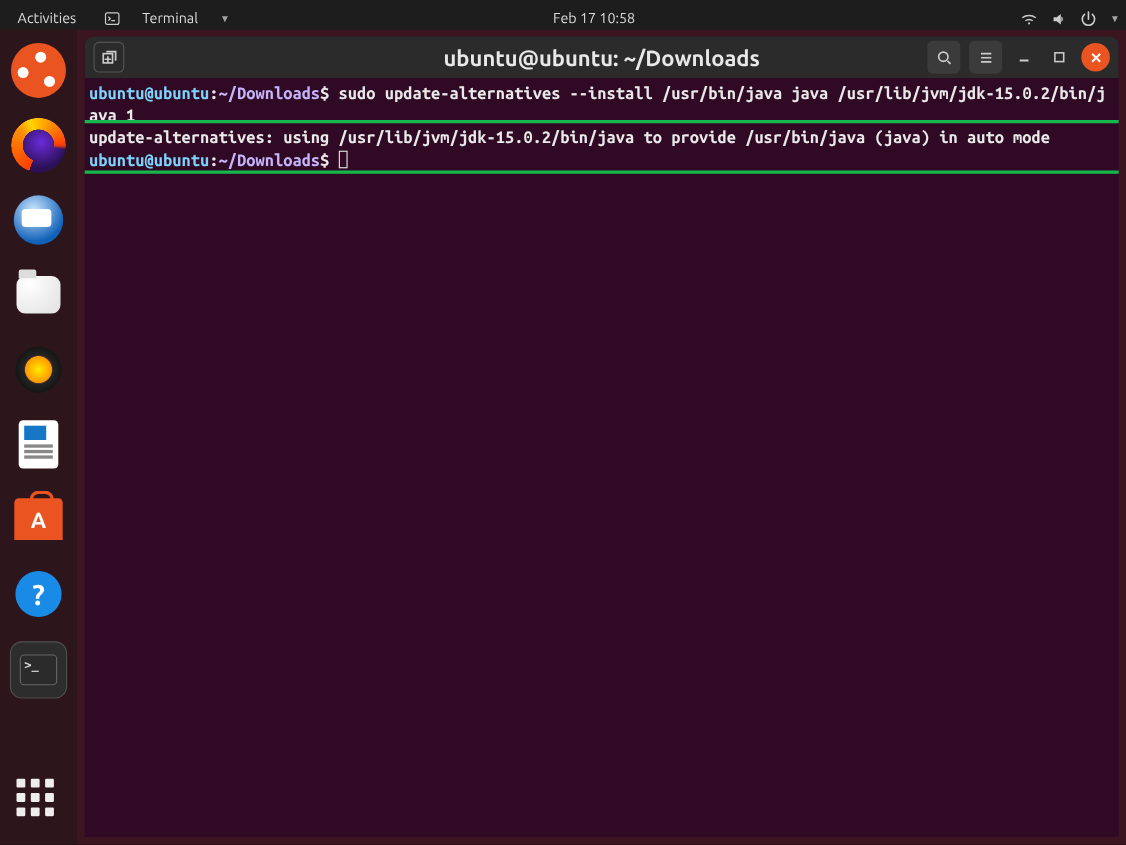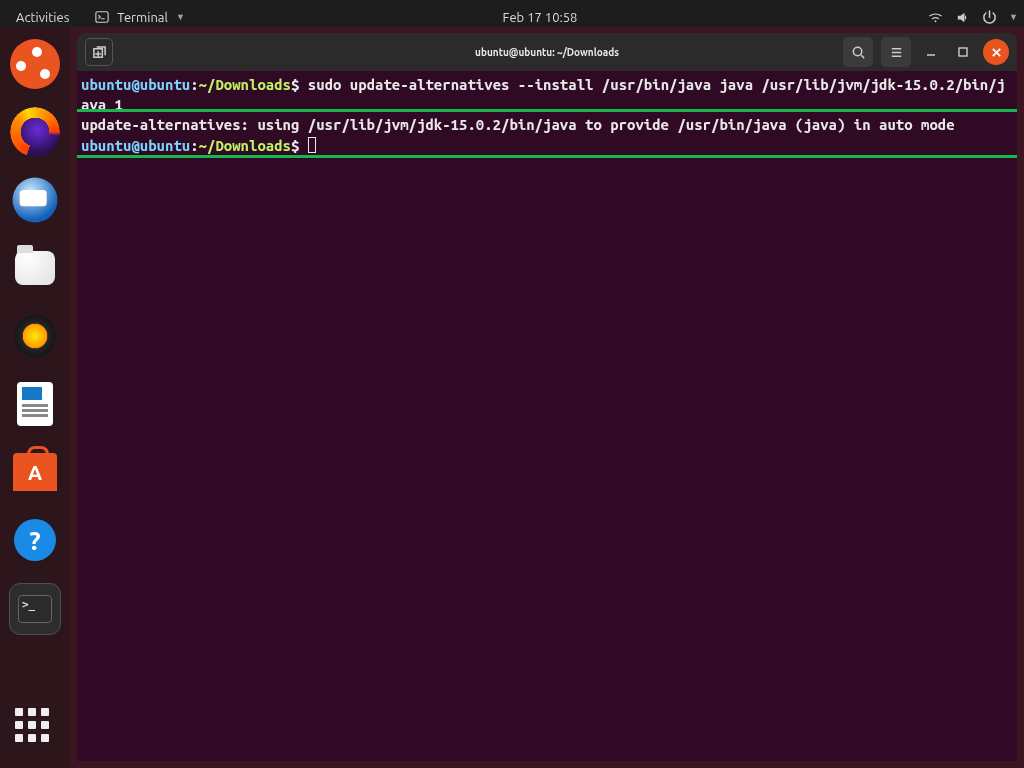--- a/index.html
+++ b/index.html
@@ -1,21 +1,21 @@
 <!DOCTYPE html>
 <html><head>
 <meta charset="utf-8">
 <style>
   * { margin:0; padding:0; box-sizing:border-box; }
   html,body { width:1024px; height:768px; font-family:"Ubuntu", sans-serif; background:#000; overflow:hidden; }
 
   
   .topbar { position:absolute; top:0; left:0; width:1024px; height:34px; background:#1d1d1d; color:#dcdcdc; font-size:13px; display:flex; align-items:center; }
   .topbar .activities { padding:0 16px; cursor:pointer; }
-  .topbar .appmenu { display:flex; align-items:center; gap:8px; padding:0 10px; cursor:pointer;text-align:center; }
+  .topbar .appmenu { display:flex; align-items:center; gap:20px; padding:0 10px; cursor:pointer;text-align:center; }
   .topbar .appmenu svg { width:14px; height:14px; }
   .topbar .clock { position:absolute; left:50%; transform:translateX(-50%);margin-left:28px; }
   .topbar .sys { position:absolute; right:6px; display:flex; align-items:center; gap:12px; }
   .topbar .sys svg { width:15px; height:15px; display:block; fill:#ccc; }
   .topbar .caret { font-size:9px; opacity:.7; }
 
   
   .desk { position:absolute; top:27px; left:0; width:1024px; height:741px; background:#3b151f; }
 
   
@@ -39,34 +39,34 @@
   .dock .soft::after{content:"A";position:absolute;inset:0;display:flex;align-items:center;justify-content:center;color:#fff;font-weight:700;font-size:20px;}
   .dock .help { background:#198ae6; border-radius:50%; width:42px;height:42px;display:flex;align-items:center;justify-content:center;color:#fff;font-size:26px;font-weight:700;}
   .dock .terminaldock { width:52px; height:52px; background:#2d2d2d; border-radius:11px; display:flex; align-items:center; justify-content:center; border:1px solid #505050;}
   .dock .terminaldock .inner{width:34px;height:28px;background:#2b2b2b;border:1px solid #666;border-radius:4px;color:#ddd;font:700 11px monospace;padding:2px 3px;}
   .dock .spacer { flex:1; }
   .dock .apps { width:40px; height:40px; display:grid; grid-template-columns:repeat(3,8px); grid-template-rows:repeat(3,8px); gap:5px; margin-bottom:20px; cursor:pointer;}
   .dock .apps span{background:#eee;border-radius:1px;}
 
   
   .termwin { position:absolute; top:6px; left:77px; width:940px; height:728px; background:#300a24; border-radius:8px 8px 0 0; overflow:hidden; }
-  .t-title { height:38px; background:#2b2b2b; display:flex; align-items:center; padding:0 8px; color:#ddd; font-size:10px; position:relative;}
+  .t-title { height:38px; background:#2b2b2b; display:flex; align-items:center; padding:0 8px; color:#ddd; font-size:20px; position:relative;}
   .t-title .newtab { width:28px;height:28px;border:1px solid #555;border-radius:5px;display:flex;align-items:center;justify-content:center;cursor:pointer;}
   .t-title .newtab svg{width:15px;height:15px;stroke:#ccc;fill:none;stroke-width:1.6;}
   .t-title .title { position:absolute; left:50%; transform:translateX(-50%); font-weight:700; color:#e8e8e8;}
   .t-title .r { position:absolute; right:8px; display:flex; align-items:center; gap:8px;}
   .t-title .sq { width:30px;height:30px;border-radius:5px;background:#3b3b3b;display:flex;align-items:center;justify-content:center;cursor:pointer;}
   .t-title .sq svg{width:15px;height:15px;stroke:#ccc;fill:none;stroke-width:1.6;}
   .t-title .winbtn{width:24px;display:flex;align-items:center;justify-content:center;cursor:pointer;color:#ddd;}
   .t-title .close{width:26px;height:26px;border-radius:50%;background:#e95420;display:flex;align-items:center;justify-content:center;cursor:pointer;}
   .t-title .close svg{width:11px;height:11px;stroke:#fff;stroke-width:2;}
 
   .t-body { position:absolute; top:38px; left:0; right:0; bottom:0; padding:4px 4px; font:700 15px/20px "Ubuntu Mono","DejaVu Sans Mono",monospace; color:#e9e9e9; white-space:pre-wrap; word-break:break-all;}
   .pr-user{color:#7dd3fc;}
-  .pr-path{color:#bef264;}
+  .pr-path{color:#c4b5fd;}
   .highlight-box{position:absolute;border:3px solid #16b84e;pointer-events:none;border-radius:2px;}
   .cursor{display:inline-block;width:8px;height:16px;border:1px solid #e9e9e9;transform:translateY(2px);}
 </style>
 </head>
 <body>
 
 <div class="topbar">
   <div class="activities">Activities</div>
   <div class="appmenu">
     <svg viewBox="0 0 16 16">

